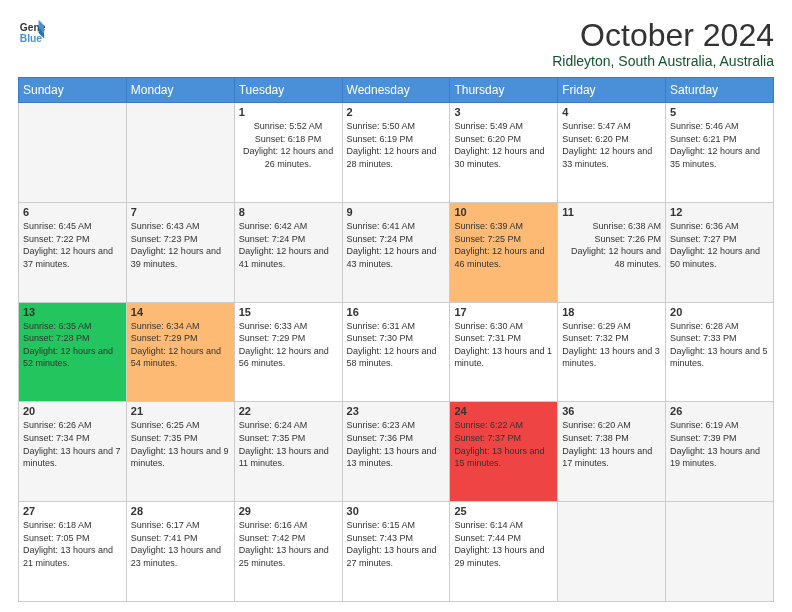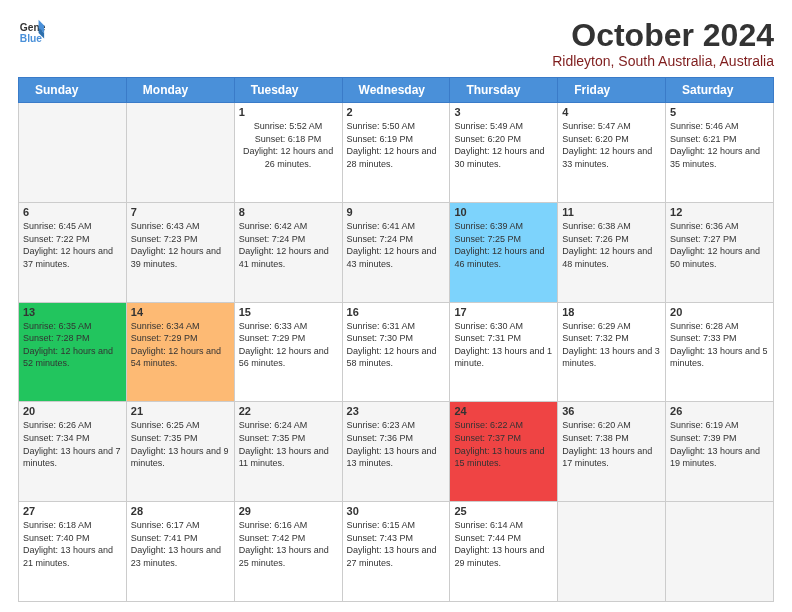--- a/index.html
+++ b/index.html
@@ -30,40 +30,40 @@
     }
     .logo-icon {
       width: 28px;
       height: 28px;
     }
     .title-block {
       text-align: right;
     }
     .month-title {
       font-size: 32px;
-      font-weight: bold;
+      font-weight: normal;
       color: #333;
       line-height: 1.1;
     }
     .location {
       font-size: 14px;
-      color: #7f1d1d;
+      color: #14532d;
     }
     .calendar {
       flex: 1;
       border-collapse: collapse;
       width: 100%;
       table-layout: fixed;
     }
     .calendar th {
       background: #4a90d9;
       color: #fff;
       font-size: 12px;
-      font-weight: bold;
-      padding: 5px 16px;
+      font-weight: normal;
+      padding: 5px 4px;
       text-align: left;
       border: 1px solid #3a7bc8;
     }
     .calendar td {
       border: 1px solid #ccc;
       vertical-align: top;
       padding: 3px 4px;
       font-size: 9.5px;
       color: #333;
       height: 88px;
@@ -174,29 +174,29 @@
             <div class="day-info" style="white-space: pre-line;">Sunrise: 6:42 AM
 Sunset: 7:24 PM
 Daylight: 12 hours and 41 minutes.</div>
           </td>
           <td style="background: rgb(245, 245, 245);">
             <span class="day-num">9</span>
             <div class="day-info" style="white-space: pre-line;">Sunrise: 6:41 AM
 Sunset: 7:24 PM
 Daylight: 12 hours and 43 minutes.</div>
           </td>
-          <td style="background: #7dd3fc;">
+          <td style="background: #fdba74;">
             <span class="day-num">10</span>
             <div class="day-info" style="white-space: pre-line;">Sunrise: 6:39 AM
 Sunset: 7:25 PM
 Daylight: 12 hours and 46 minutes.</div>
           </td>
           <td style="background: rgb(245, 245, 245);">
             <span class="day-num">11</span>
-            <div class="day-info" style="white-space: pre-line;">Sunrise: 6:38 AM
+            <div class="day-info" style="white-space: pre-line; text-align: right;">Sunrise: 6:38 AM
 Sunset: 7:26 PM
 Daylight: 12 hours and 48 minutes.</div>
           </td>
           <td style="background: rgb(245, 245, 245);">
             <span class="day-num">12</span>
             <div class="day-info" style="white-space: pre-line;">Sunrise: 6:36 AM
 Sunset: 7:27 PM
 Daylight: 12 hours and 50 minutes.</div>
           </td>
         </tr>
@@ -285,21 +285,21 @@
             <span class="day-num">26</span>
             <div class="day-info" style="white-space: pre-line;">Sunrise: 6:19 AM
 Sunset: 7:39 PM
 Daylight: 13 hours and 19 minutes.</div>
           </td>
         </tr>
         <tr>
           <td style="background: rgb(255, 255, 255);">
             <span class="day-num">27</span>
             <div class="day-info" style="white-space: pre-line;">Sunrise: 6:18 AM
-Sunset: 7:40 PM
+Sunset: 7:05 PM
 Daylight: 13 hours and 21 minutes.</div>
           </td>
           <td style="background: rgb(255, 255, 255);">
             <span class="day-num">28</span>
             <div class="day-info" style="white-space: pre-line;">Sunrise: 6:17 AM
 Sunset: 7:41 PM
 Daylight: 13 hours and 23 minutes.</div>
           </td>
           <td style="background: rgb(255, 255, 255);">
             <span class="day-num">29</span>

